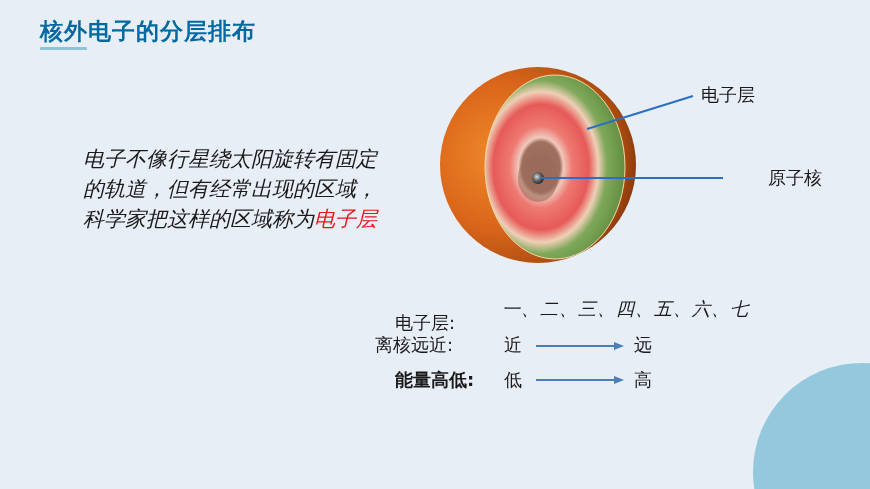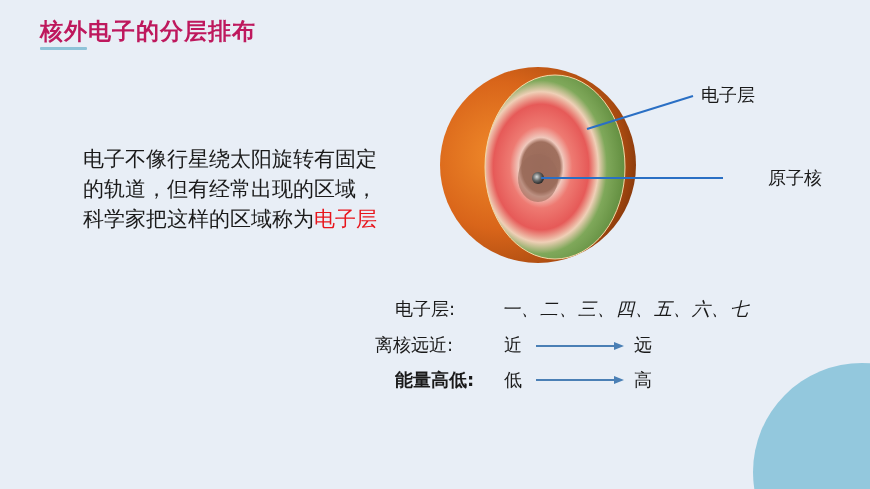--- a/index.html
+++ b/index.html
@@ -4,30 +4,30 @@
   <style>
     html, body { margin: 0; padding: 0; }
     body {
       width: 870px; height: 489px; overflow: hidden; position: relative;
       background: #e8eef6;
       font-family: "DejaVu Sans", "Liberation Sans", sans-serif;
       color: #1a1a1a;
     }
     .title {
       position: absolute; left: 40px; top: 16px;
-      font-size: 23px; font-weight: bold; color: #be185d; letter-spacing: 1px;
+      font-size: 23px; font-weight: bold; color: #0369a1; letter-spacing: 1px;
       line-height: 30px;
     }
     .title-underline {
       position: absolute; left: 40px; top: 47px; width: 47px; height: 3px;
       background: #8fc3d8; border-radius: 1px;
     }
     .para {
       position: absolute; left: 83px; top: 144px; width: 310px;
-      font-size: 21px; line-height: 30px; color: #1a1a1a;
+      font-size: 21px; line-height: 30px; color: #1a1a1a; font-style: italic;
     }
     .para .hl { color: #e8141b; }
     .diagram { position: absolute; left: 0; top: 0; }
     .label {
       position: absolute; font-size: 18px; color: #1a1a1a; line-height: 22px;
     }
     .row { position: absolute; font-size: 18px; line-height: 24px; white-space: nowrap; color: #1a1a1a; }
     .deco-circle {
       position: absolute; left: 753px; top: 363px; width: 218px; height: 218px;
       border-radius: 50%; background: #93c8dd;
@@ -81,21 +81,21 @@
   </g>
   <g>
     <line x1="536" y1="380" x2="620" y2="380" stroke="#4a7fb5" stroke-width="1.8"></line>
     <path d="M614 376 L624 380 L614 384 Z" fill="#4a7fb5"></path>
   </g>
 </svg>
 
 <div class="label" style="left:701px; top:84px;">电子层</div>
 <div class="label" style="left:768px; top:167px;">原子核</div>
 
-<div class="row" style="left:395px; top:297px;">电子层:</div>
+<div class="row" style="left:395px; top:311px;">电子层:</div>
 <div class="row" style="left:502px; top:297px; letter-spacing:1px;font-style:italic;">一、二、三、四、五、六、七</div>
 
 <div class="row" style="left:375px; top:333px;">离核远近:</div>
 <div class="row" style="left:504px; top:333px;">近</div>
 <div class="row" style="left:634px; top:333px;">远</div>
 
 <div class="row" style="left:395px; top:368px;font-weight:bold;">能量高低:</div>
 <div class="row" style="left:504px; top:368px;">低</div>
 <div class="row" style="left:634px; top:368px;">高</div>
 

